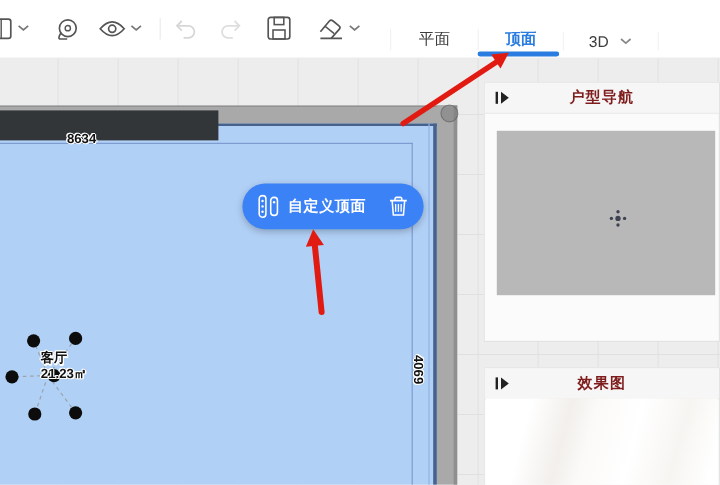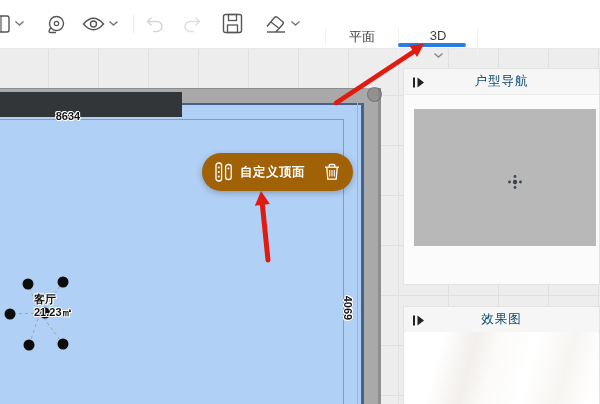--- a/index.html
+++ b/index.html
@@ -20,21 +20,21 @@
   }
   
   .toolbar{
     position:absolute;left:0;top:0;width:600px;height:48px;
     background:#ffffff;border-bottom:1px solid #e8e8e8;z-index:20;
   }
   .tb-icon{position:absolute;display:flex;align-items:center;justify-content:center;cursor:pointer;}
   .tb-icon svg{display:block;}
   .tb-divider{position:absolute;left:133px;top:15px;width:1px;height:18px;background:#ececec;}
   .tabs{
-    position:absolute;left:325px;top:0;height:42px;display:flex;align-items:flex-start;margin-top:28px;
+    position:absolute;left:325px;top:0;height:42px;display:flex;align-items:flex-end;
   }
   .tab{
     display:flex;align-items:center;justify-content:center;gap:9px;
     font-size:13px;color:#3d3d3d;cursor:pointer;border-left:1px solid #f2f2f2;
   }
   .tab:last-child{border-right:1px solid #f2f2f2;}
   .tab.active{font-weight:bold;}
   .tab-underline{
     position:absolute;left:398px;top:43px;width:68px;height:4px;
     border-radius:2px;background:#2a7ce0;z-index:21;
@@ -78,21 +78,21 @@
   .ctx-label{font-size:12.5px;font-weight:600;letter-spacing:.5px;white-space:nowrap;}
   .ctx-trash{margin-left:auto;padding-right:13px;cursor:pointer;display:flex;align-items:center;}
   
   .panel{position:absolute;left:403px;width:197px;background:#fbfbfb;border:1px solid #e3e3e3;box-sizing:border-box;z-index:15;}
   .panel-1{top:68px;height:217px;}
   .panel-2{top:306px;height:106px;background:#fdfdfd;}
   .panel-header{
     position:relative;height:25px;background:#f6f6f6;border-bottom:1px solid #ececec;
     display:flex;align-items:center;justify-content:center;
   }
-  .panel-title{font-size:12.5px;color:#0c4a6e;letter-spacing:1px;}
+  .panel-title{font-size:12.5px;color:#7f1d1d;letter-spacing:1px;font-weight:bold;}
   .collapse-btn{position:absolute;left:8px;top:6px;width:13px;height:13px;cursor:pointer;}
   .minimap{position:absolute;left:10px;top:40px;width:182px;height:137px;background:#b8b8b8;cursor:pointer;}
   .pos-marker{position:absolute;left:93px;top:65px;}
   .panel2-body{
     position:absolute;left:1px;top:25px;right:1px;bottom:1px;
     background:linear-gradient(105deg,#ffffff 18%,#f2efec 34%,#fbfaf8 44%,#ffffff 62%,#f7f5f2 80%,#ffffff 95%);
   }
   
   #arrows{position:absolute;left:0;top:0;width:600px;height:404px;z-index:60;pointer-events:none;color:#e11b12;}
 </style>
@@ -125,21 +125,21 @@
     <line x1="40" y1="313" x2="29" y2="345" stroke="#9aa3ad" stroke-width="1" stroke-dasharray="3 3"></line>
     <line x1="40" y1="313" x2="63" y2="344" stroke="#9aa3ad" stroke-width="1" stroke-dasharray="3 3"></line>
     <circle cx="28" cy="284" r="5.5" fill="#0c0c0c"></circle>
     <circle cx="63" cy="282" r="5.5" fill="#0c0c0c"></circle>
     <circle cx="10" cy="314" r="5.5" fill="#0c0c0c"></circle>
     <circle cx="45" cy="313" r="5.5" fill="#0c0c0c"></circle>
     <circle cx="29" cy="345" r="5.5" fill="#0c0c0c"></circle>
     <circle cx="63" cy="344" r="5.5" fill="#0c0c0c"></circle>
   </svg>
 
-<div class="ctx-tooltip" style="background: #a16207;">
+<div class="ctx-tooltip" style="background: #3b82f6;">
   <div class="ctx-left">
     <svg width="18" height="20" viewBox="0 0 18 20">
       <rect x="1" y="1" width="5.6" height="18" rx="2.6" fill="none" stroke="#fff" stroke-width="1.3"></rect>
       <circle cx="3.8" cy="5.5" r="1" fill="#fff"></circle>
       <circle cx="3.8" cy="10" r="1" fill="#fff"></circle>
       <circle cx="3.8" cy="14.5" r="1" fill="#fff"></circle>
       <rect x="10.6" y="2.5" width="5.6" height="15" rx="2.6" fill="none" stroke="#fff" stroke-width="1.3"></rect>
       <circle cx="13.4" cy="6.5" r="1" fill="#fff"></circle>
     </svg>
     <span class="ctx-label">自定义顶面</span>
@@ -214,21 +214,24 @@
   <div class="tb-icon" style="left:290px;top:20px;">
     <svg width="11" height="7" viewBox="0 0 11 7">
       <path d="M1.5 1.5 L5.5 5 L9.5 1.5" fill="none" stroke="#777" stroke-width="1.4"></path>
     </svg>
   </div>
 
   <div class="tabs">
     <div class="tab" style="width:72px;">
       <span>平面</span>
     </div>
-    <div class="tab" style="width:78px;flex-direction:column;">
+    <div class="tab active" style="width: 70px; color: rgb(42, 124, 224);">
+      <span>顶面</span>
+    </div>
+    <div class="tab" style="width:78px;">
       <span>3D</span>
       <svg width="11" height="7" viewBox="0 0 11 7">
         <path d="M1.5 1.5 L5.5 5 L9.5 1.5" fill="none" stroke="#888" stroke-width="1.4"></path>
       </svg>
     </div>
   </div>
   <div class="tab-underline" style="background: rgb(42, 124, 224);"></div>
 </div>
 
 <div class="panel panel-1">

